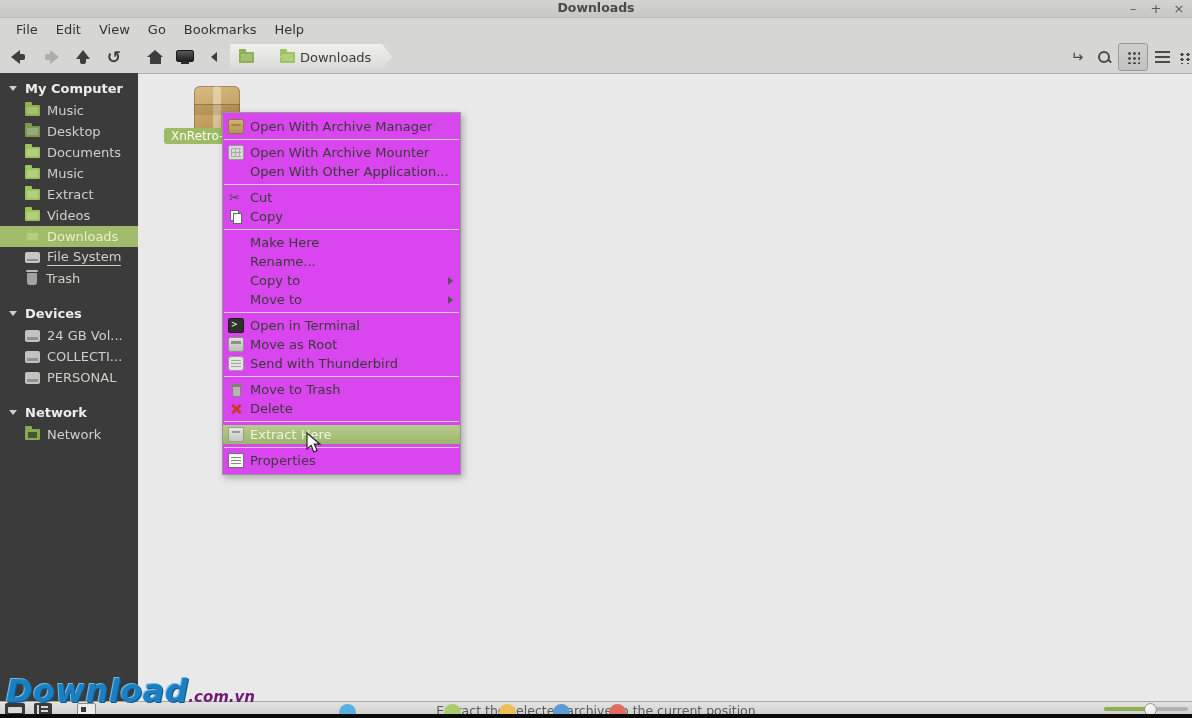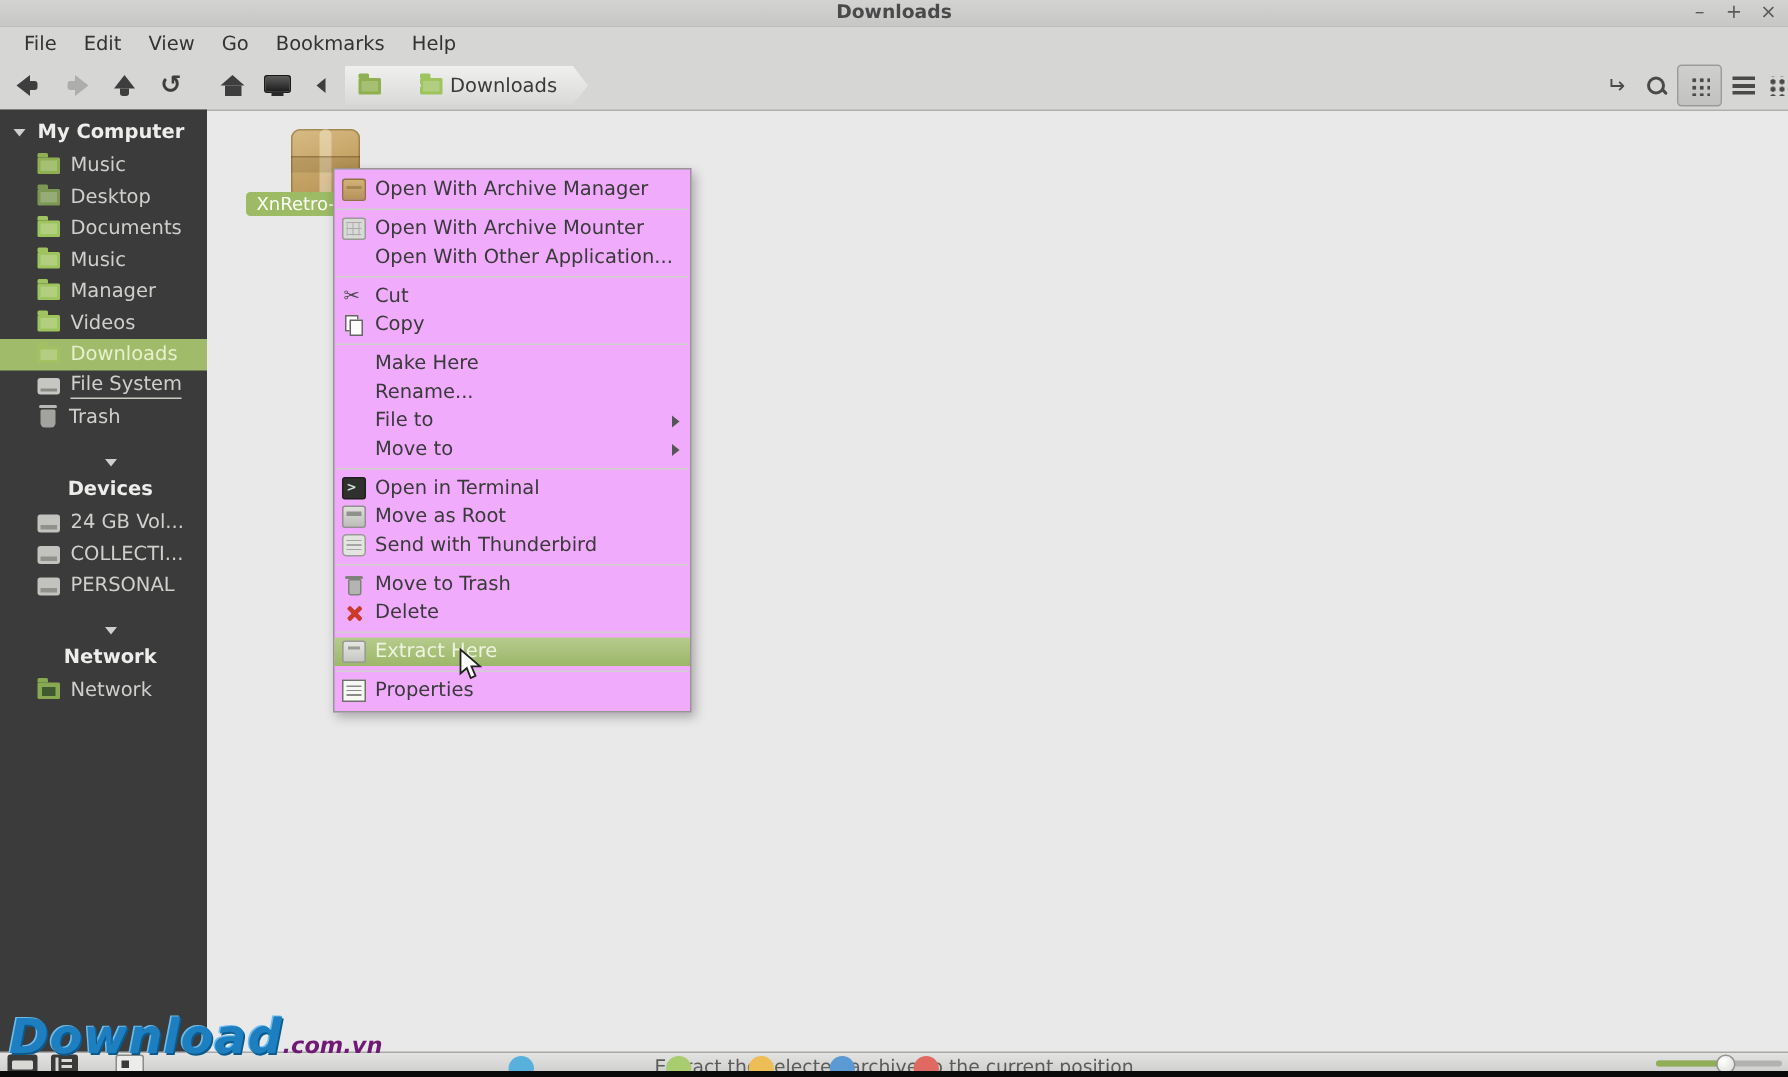--- a/index.html
+++ b/index.html
@@ -63,21 +63,21 @@
   .ico-search::before{content:'';position:absolute;left:1px;top:1px;width:8px;height:8px;border:2px solid #4a4a48;border-radius:50%;}
   .ico-search::after{content:'';position:absolute;left:10px;top:10px;width:5px;height:2px;background:#4a4a48;transform:rotate(45deg);border-radius:1px;}
   .ico-grid{width:14px;height:14px;background-image:radial-gradient(circle,#4a4a48 1.3px,transparent 1.5px);background-size:5px 5px;background-position:1px 1px;}
   .ico-list{width:15px;height:12px;background:repeating-linear-gradient(#4a4a48 0,#4a4a48 2.5px,transparent 2.5px,transparent 5px);}
   .ico-compact{width:11px;height:13px;background-image:radial-gradient(circle,#4a4a48 1.6px,transparent 1.8px);background-size:6px 5px;background-position:0 1px;}
 
   
   .sidebar{position:absolute;left:0;top:73px;width:138px;bottom:14px;background:#3b3b3b;
     font-size:13px;color:#cfcfcb;overflow:hidden;}
   .sb-header{display:flex;align-items:center;gap:8px;padding:8px 0 4px 9px;font-weight:bold;color:#ededeb;}
-  .sb-header.gap{margin-top:9px;flex-direction:column;}
+  .sb-header.gap{margin-top:9px;}
   .tri-down{width:0;height:0;border-left:4px solid transparent;border-right:4px solid transparent;border-top:5px solid #cfcfcd;}
   .sb-item{display:flex;align-items:center;gap:7px;padding:4px 0 4px 25px;height:13px;}
   .sb-item.selected{background:#a0bb6a;color:#e7f0cd;}
   .sb-item .lbl{white-space:nowrap;}
   .sb-item.underline .lbl{border-bottom:1px solid #cac9c4;padding-bottom:1px;}
 
   
   .fi{width:15px;height:11px;border-radius:1px;position:relative;flex:none;--c:#93b258;background:var(--c);}
   .fi::before{content:'';position:absolute;top:-3px;left:0;width:7px;height:3px;border-radius:1px 1px 0 0;background:var(--c);}
   .fi::after{content:'';position:absolute;inset:2px;background:rgba(255,255,255,.20);}
@@ -102,21 +102,21 @@
     background:linear-gradient(160deg,#d8bc85,#c3a062 60%,#b1905a);
     box-shadow:inset 0 0 0 1px rgba(120,90,40,.5);}
   .file-icon::before{content:'';position:absolute;left:50%;top:0;width:8px;margin-left:-4px;height:100%;
     background:rgba(255,248,230,.40);border-radius:6px 6px 0 0;}
   .file-icon::after{content:'';position:absolute;left:0;top:18px;width:100%;height:10px;
     background:rgba(90,60,20,.16);border-top:1px solid rgba(90,60,20,.35);}
   .file-label{position:absolute;left:164px;top:128px;background:#9cbb64;border-radius:3px;
     color:#fdfef8;font-size:12px;padding:1px 7px;white-space:nowrap;}
 
   
-  .ctxmenu{position:absolute;left:222px;top:112px;width:239px;background:#f0abfc;
+  .ctxmenu{position:absolute;left:222px;top:112px;width:239px;background:#d946ef;
     border:1px solid #969694;box-shadow:2px 3px 7px rgba(0,0,0,.28);
     padding:4px 0;box-sizing:border-box;z-index:50;font-size:13px;color:#3a3a3a;}
   .ctx-item{display:flex;align-items:center;height:19px;padding:0 7px 0 5px;gap:6px;}
   .ctx-item.hl{background:linear-gradient(#b6cb8d,#9cb769);color:#eef3df;}
   .ctx-label{flex:1;white-space:nowrap;}
   .sub-arrow{width:0;height:0;border-top:4px solid transparent;border-bottom:4px solid transparent;border-left:5px solid #555;}
   .menu-sep{height:1px;background:#cfcfcb;margin:3px 1px;}
 
   .mi{width:16px;height:15px;flex:none;position:relative;}
   .mi-archive{background:linear-gradient(#d3b176,#b5925a);border:1px solid #8d7340;border-radius:2px;box-sizing:border-box;}
@@ -262,21 +262,21 @@
       <div class="sb-item">
         <span class="fi fi-folder"></span>
         <span class="lbl">Documents</span>
       </div>
       <div class="sb-item">
         <span class="fi fi-folder"></span>
         <span class="lbl">Music</span>
       </div>
       <div class="sb-item">
         <span class="fi fi-folder"></span>
-        <span class="lbl">Manager</span>
+        <span class="lbl">Extract</span>
       </div>
       <div class="sb-item">
         <span class="fi fi-folder"></span>
         <span class="lbl">Videos</span>
       </div>
       <div class="sb-item selected">
         <span class="fi fi-downloads-folder"></span>
         <span class="lbl">Downloads</span>
       </div>
       <div class="sb-item underline">
@@ -343,21 +343,21 @@
       <div class="ctx-item">
         <span class="mi"></span>
         <span class="ctx-label">Make Here</span>
       </div>
       <div class="ctx-item">
         <span class="mi"></span>
         <span class="ctx-label">Rename...</span>
       </div>
       <div class="ctx-item">
         <span class="mi"></span>
-        <span class="ctx-label">File to</span>
+        <span class="ctx-label">Copy to</span>
         <span class="sub-arrow"></span>
       </div>
       <div class="ctx-item">
         <span class="mi"></span>
         <span class="ctx-label">Move to</span>
         <span class="sub-arrow"></span>
       </div>
       <div class="menu-sep"></div>
       <div class="ctx-item">
         <span class="mi mi-terminal"></span>

